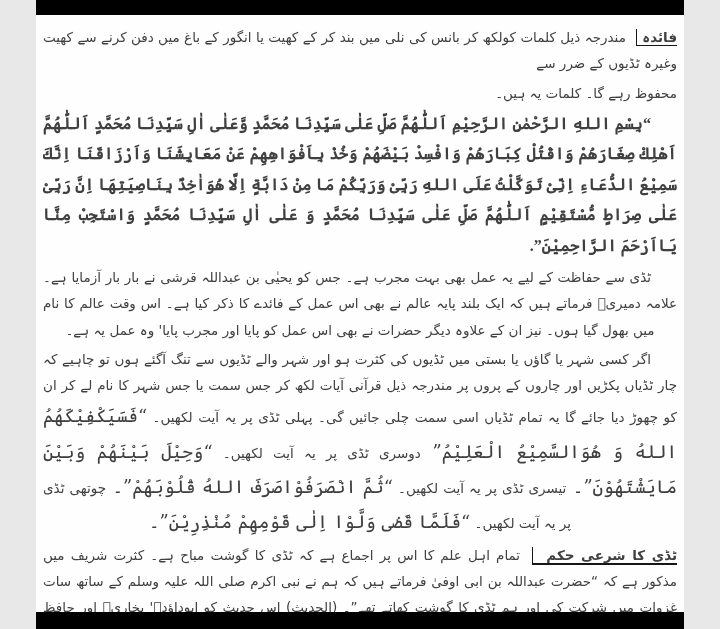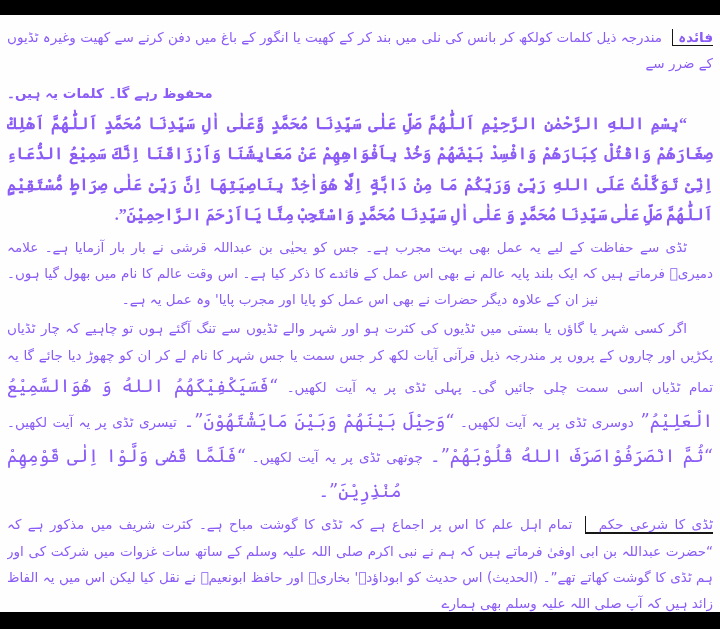--- a/index.html
+++ b/index.html
@@ -1,60 +1,60 @@
 <!DOCTYPE html>
 <html lang="ur" dir="rtl"><head>
 <meta charset="utf-8">
 <style>
   html,body{margin:0;padding:0;background:#e8e8e8;}
   .scan{
     position:relative;
-    width:720px;height:629px;
+    width:648px;height:629px;
     margin:0 auto;
     background:#fefefe;
     overflow:hidden;
     font-family:"DejaVu Sans", sans-serif;
-    color:#8b5cf6;
+    color:#404040;
   }
   .scan-bar{position:absolute;left:0;right:0;background:#000;}
   .scan-bar.top{top:0;height:15px;}
   .scan-bar.bottom{bottom:0;height:17px;}
   .content{
     position:absolute;top:15px;bottom:17px;left:7px;right:7px;
     direction:rtl;
     text-align:justify;
     overflow:hidden;
     padding-top:6px;
   }
   p{margin:3px 0;}
   .urdu{font-size:13.5px;line-height:1.95;}
   .indent{text-indent:26px;}
   .last-center{text-align-last:center;}
-  .center{text-align:left;font-weight:bold;}
+  .center{text-align:right;}
   .intro-heading{
     font-weight:bold;
     border-bottom:1.5px solid #161616;
     border-left:1.5px solid #161616;
     padding-left:5px;
     margin-left:6px;
   }
   .prayer{
     font-size:16px;
     font-weight:bold;
     line-height:1.9;
     text-align:justify;
     font-family:Liberation Serif, serif;
   }
   .arabic-inline{
     font-size:18px;
     font-weight:normal;
     font-family:"DejaVu Serif", serif;
   }
   .ruling-heading{
-    font-weight:normal;
+    font-weight:bold;
     border-bottom:2px solid #161616;
     border-left:1.5px solid #161616;
     padding-left:13px;
     margin-left:6px;
   }
 </style>
 </head>
 <body>
 
 <div class="scan">

